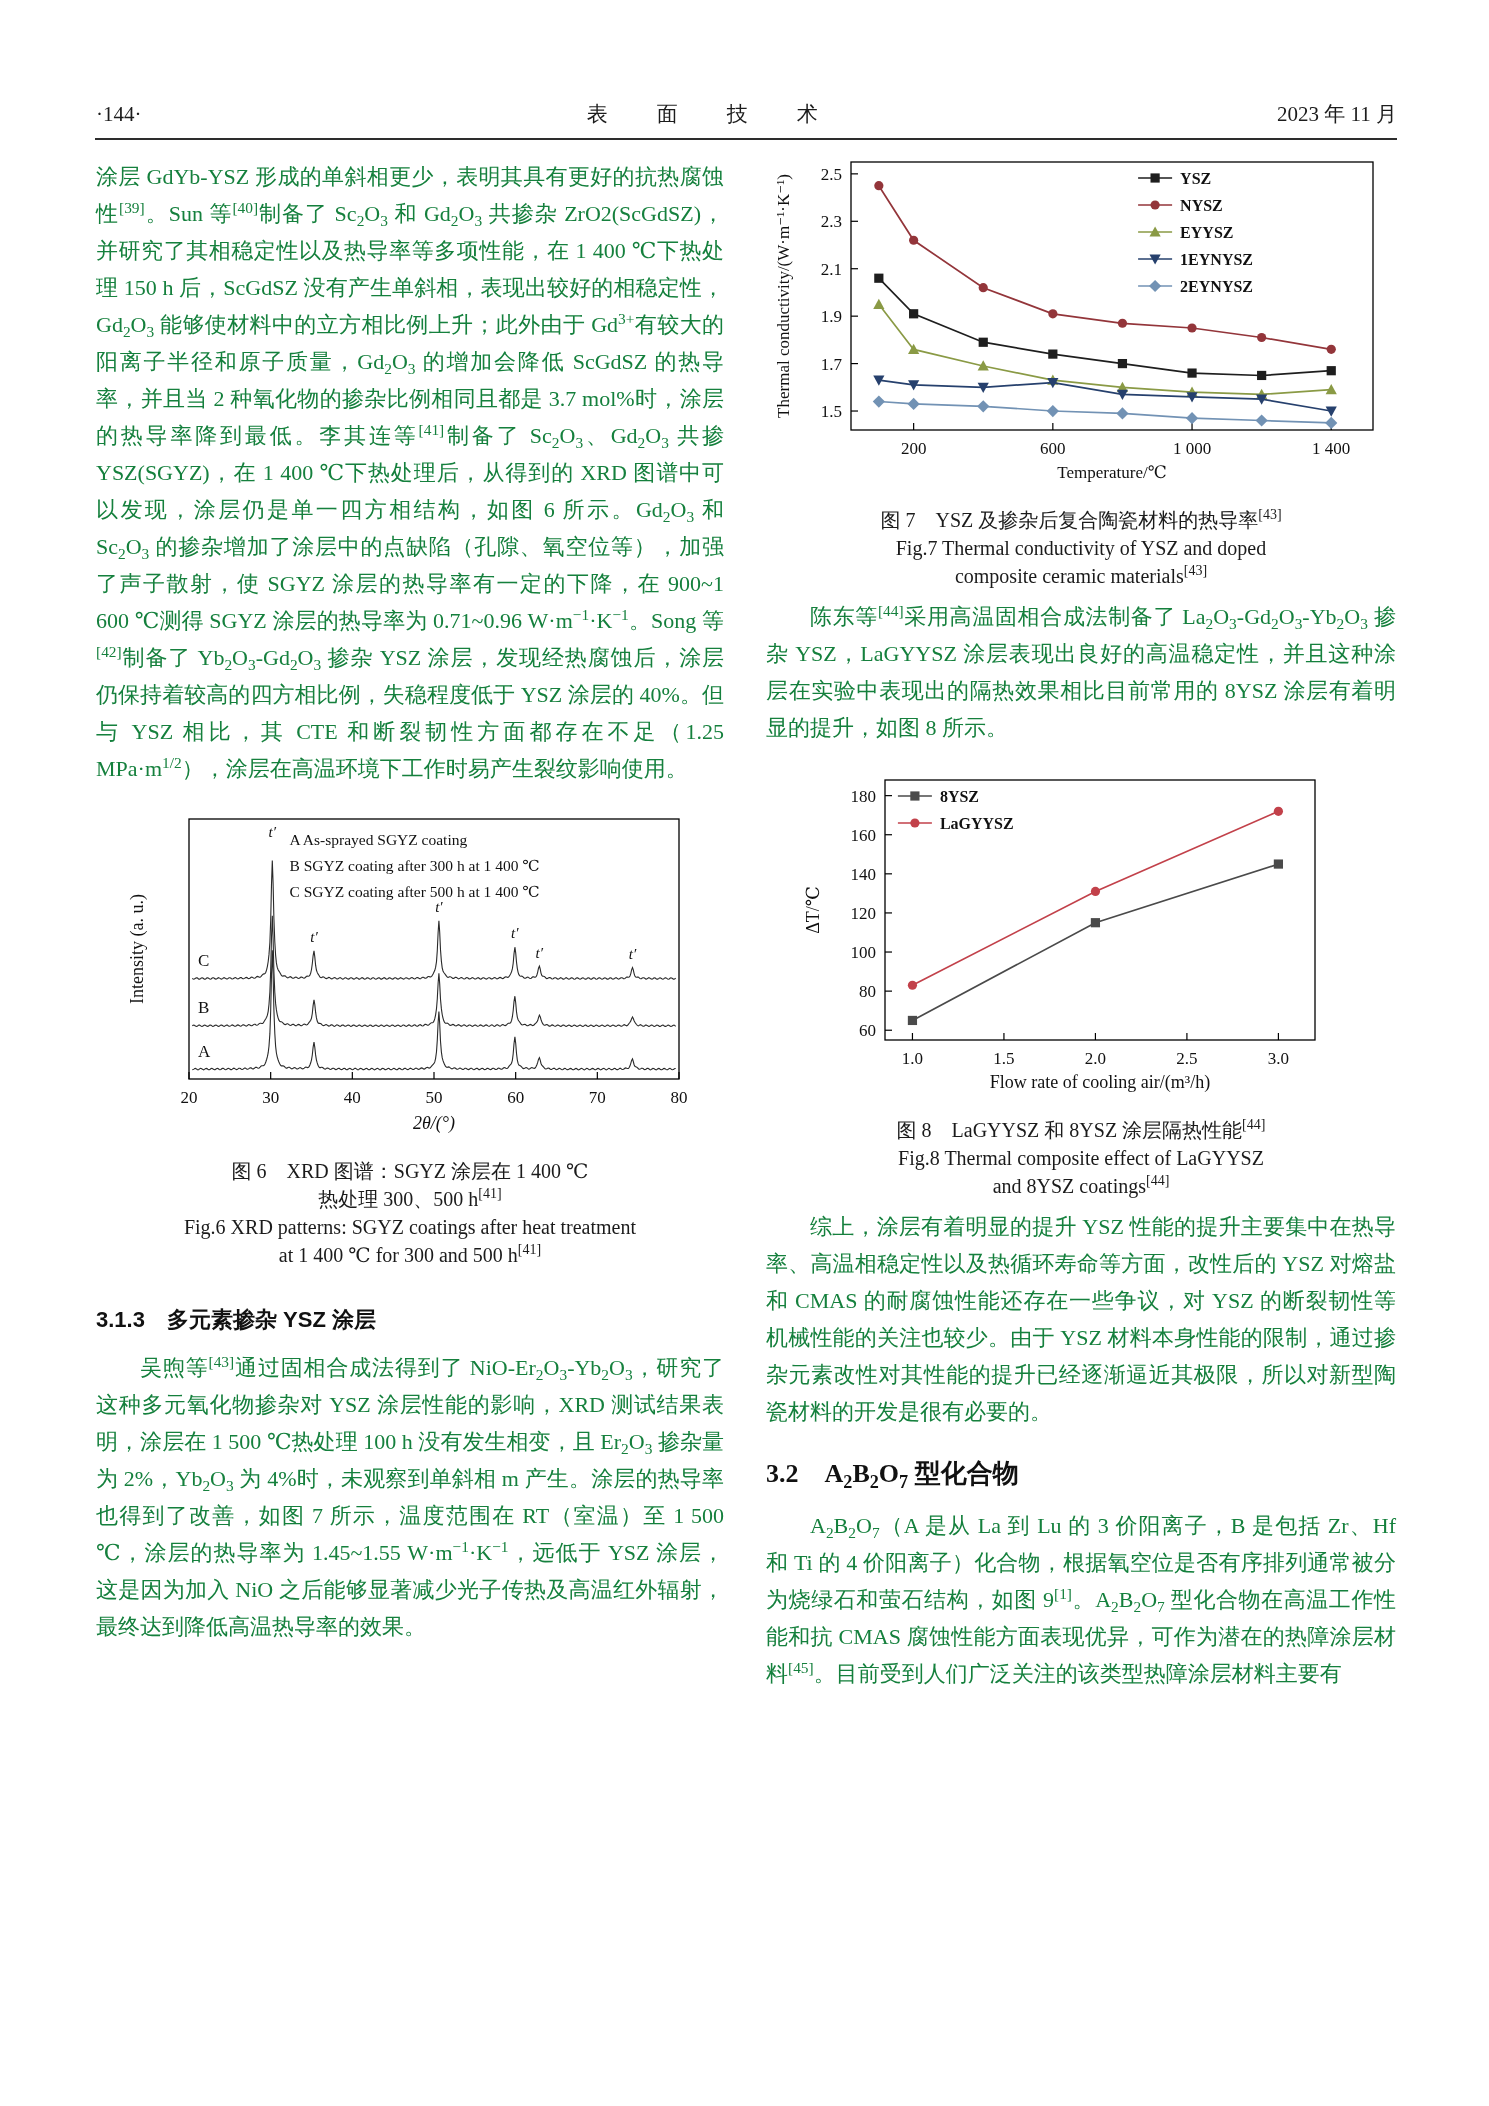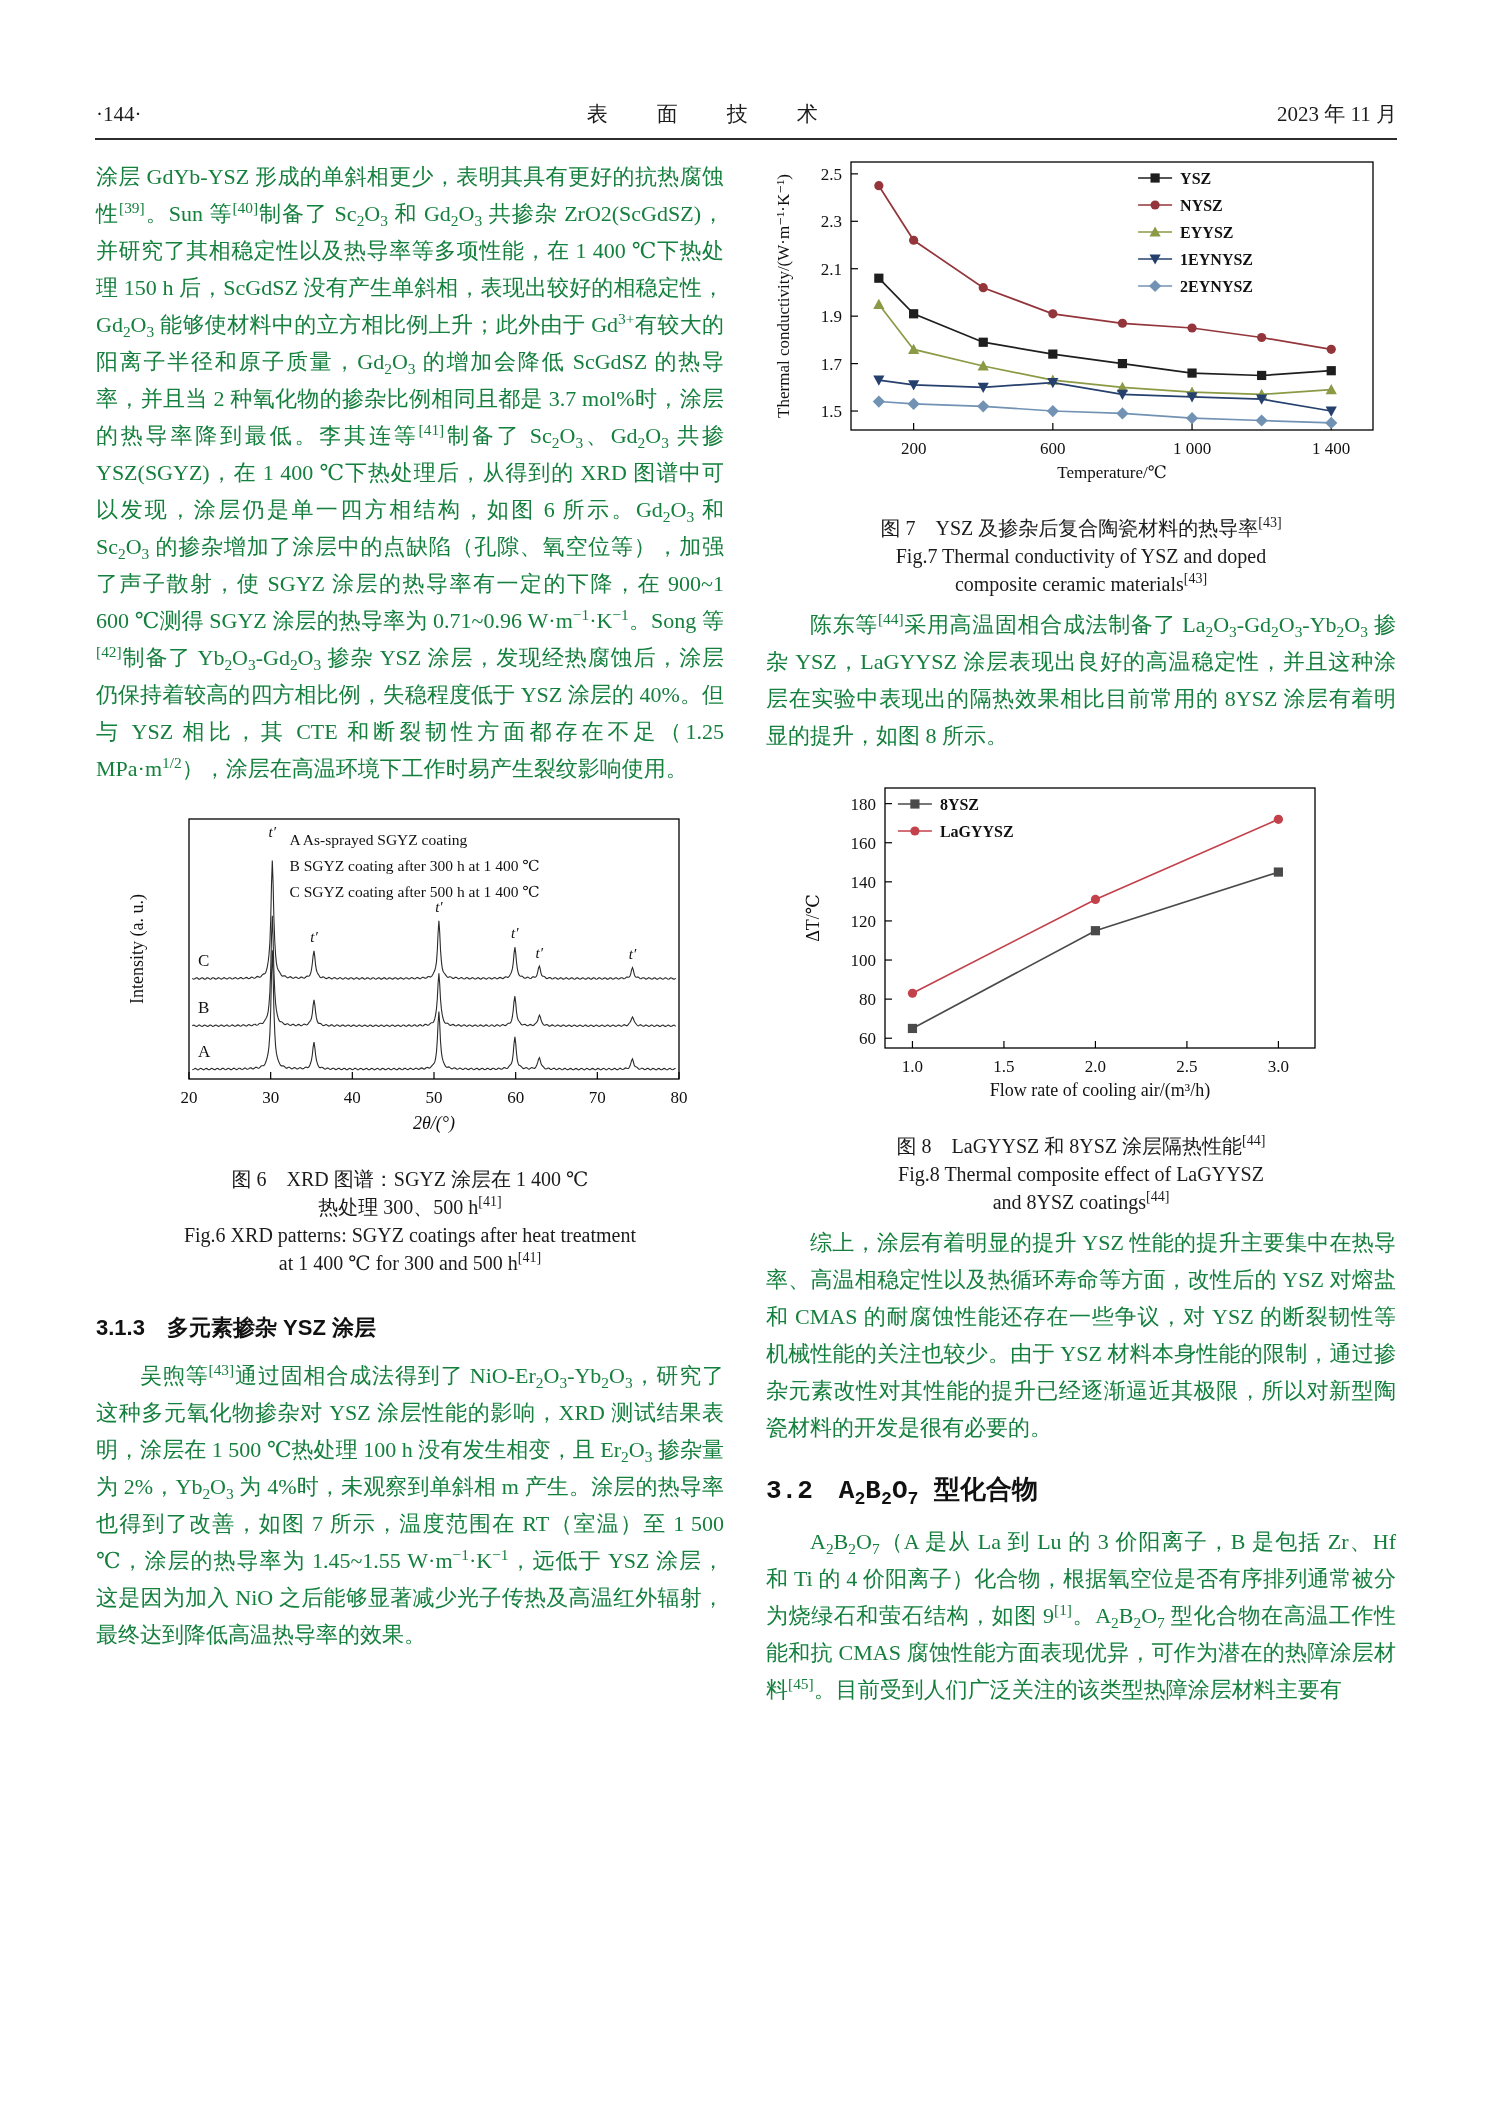--- a/index.html
+++ b/index.html
@@ -8,23 +8,23 @@
   .page { position:relative; width:1489px; height:2106px; background:#ffffff; margin:0 auto; overflow:hidden; }
   .page-header { position:absolute; top:100px; left:96px; width:1301px; display:flex; justify-content:space-between; align-items:baseline; font-size:21px; color:#1c1c1c;gap:12px; }
   .hdr-center { letter-spacing:14px; }
   .header-rule { position:absolute; top:138px; left:95px; width:1302px; border-top:2px solid #2d2d2d; }
   .col { position:absolute; }
   .left-col { left:96px; top:158px; width:628px; }
   .right-col { left:766px; top:150px; width:630px; }
   .body { font-size:22px; line-height:37px; text-align:justify; color:#15803d; }
   .indent { text-indent:2em; }
   .figure { margin:16px 0 8px; text-align:center; }
-  .caption { font-size:20px; line-height:28px; color:#1b1b1b; margin-top:24px; text-align:center; }
+  .caption { font-size:20px; line-height:28px; color:#1b1b1b; margin-top:16px; text-align:center; }
   .h313 { font-family:"Liberation Sans","DejaVu Sans",sans-serif; font-size:22px; font-weight:bold; color:#111; margin:36px 0 14px; text-align:left; }
-  .h32 { font-family:Liberation Mono, monospace; font-size:26px; font-weight:bold; color:#111; margin:26px 0 16px; text-align:left; }
+  .h32 { font-family:Liberation Serif, serif; font-size:26px; font-weight:bold; color:#111; margin:26px 0 16px; text-align:left; }
   sup, sub { font-size:0.70em; line-height:0; }
   svg { overflow:visible; }
   svg text { font-family:"Liberation Serif","DejaVu Serif",serif; fill:#111; }
   p.body + .figure { margin-top:20px; }
 </style>
 </head>
 <body>
 
 <div class="page">
 

